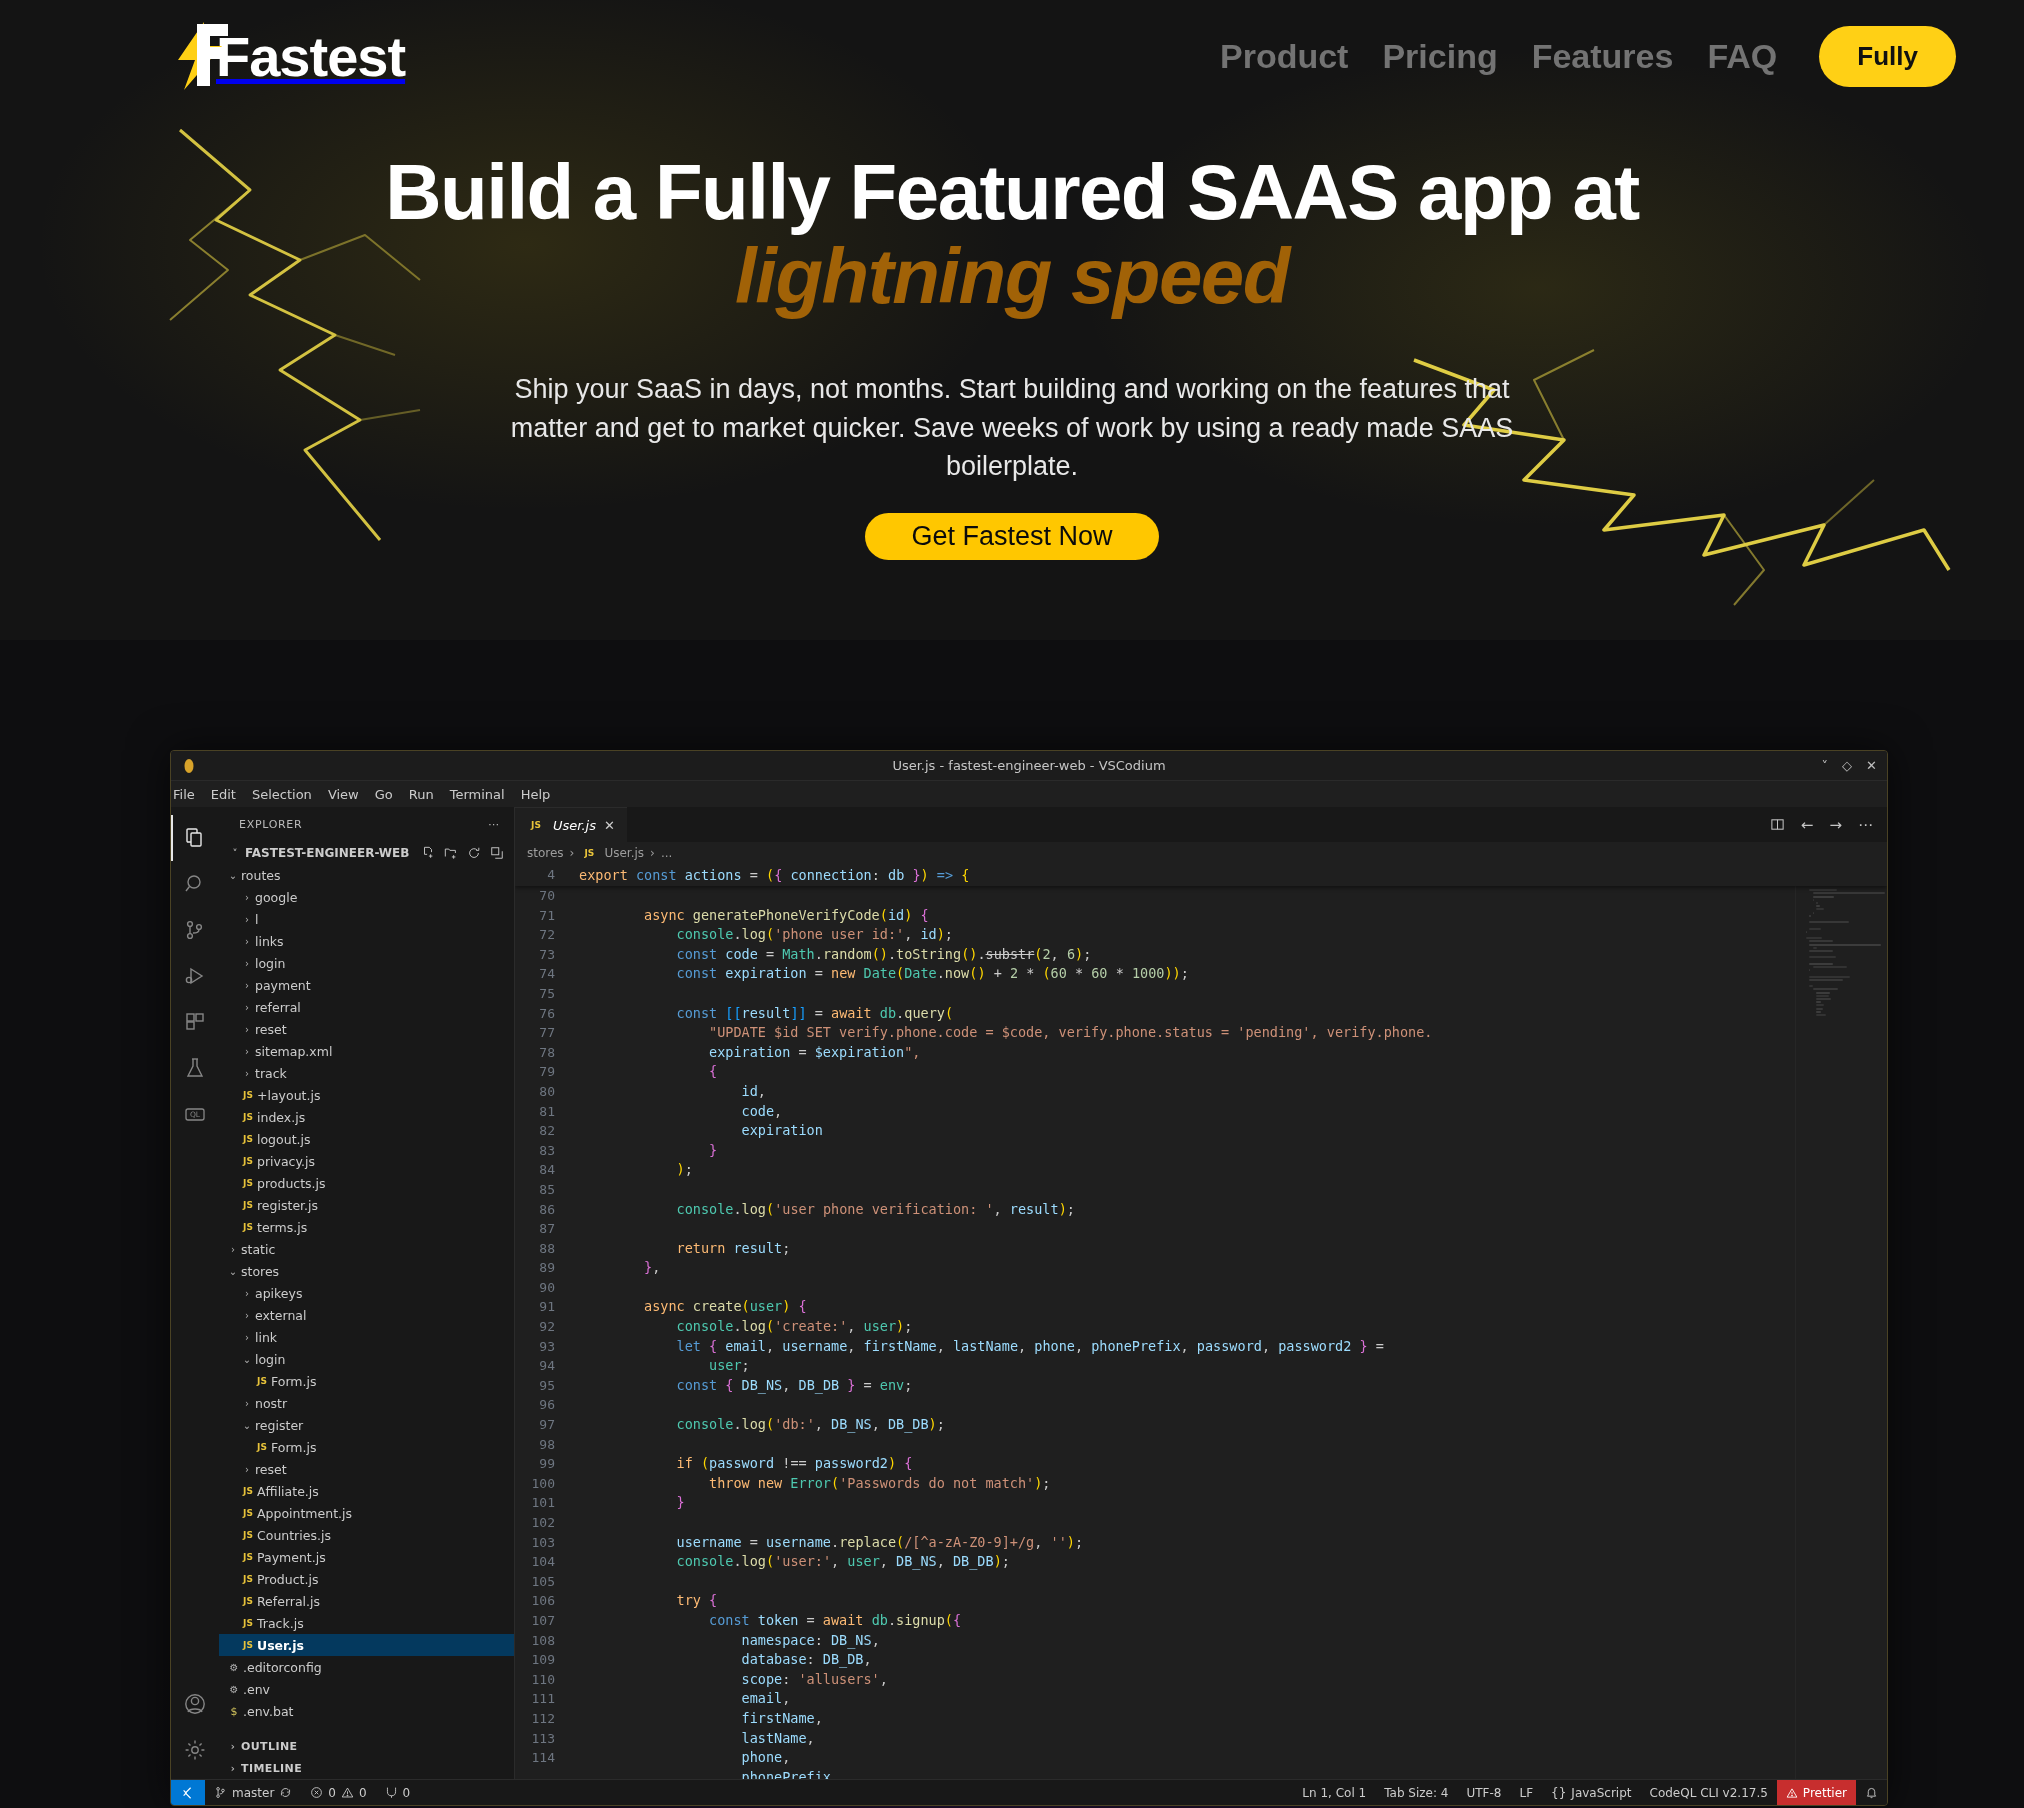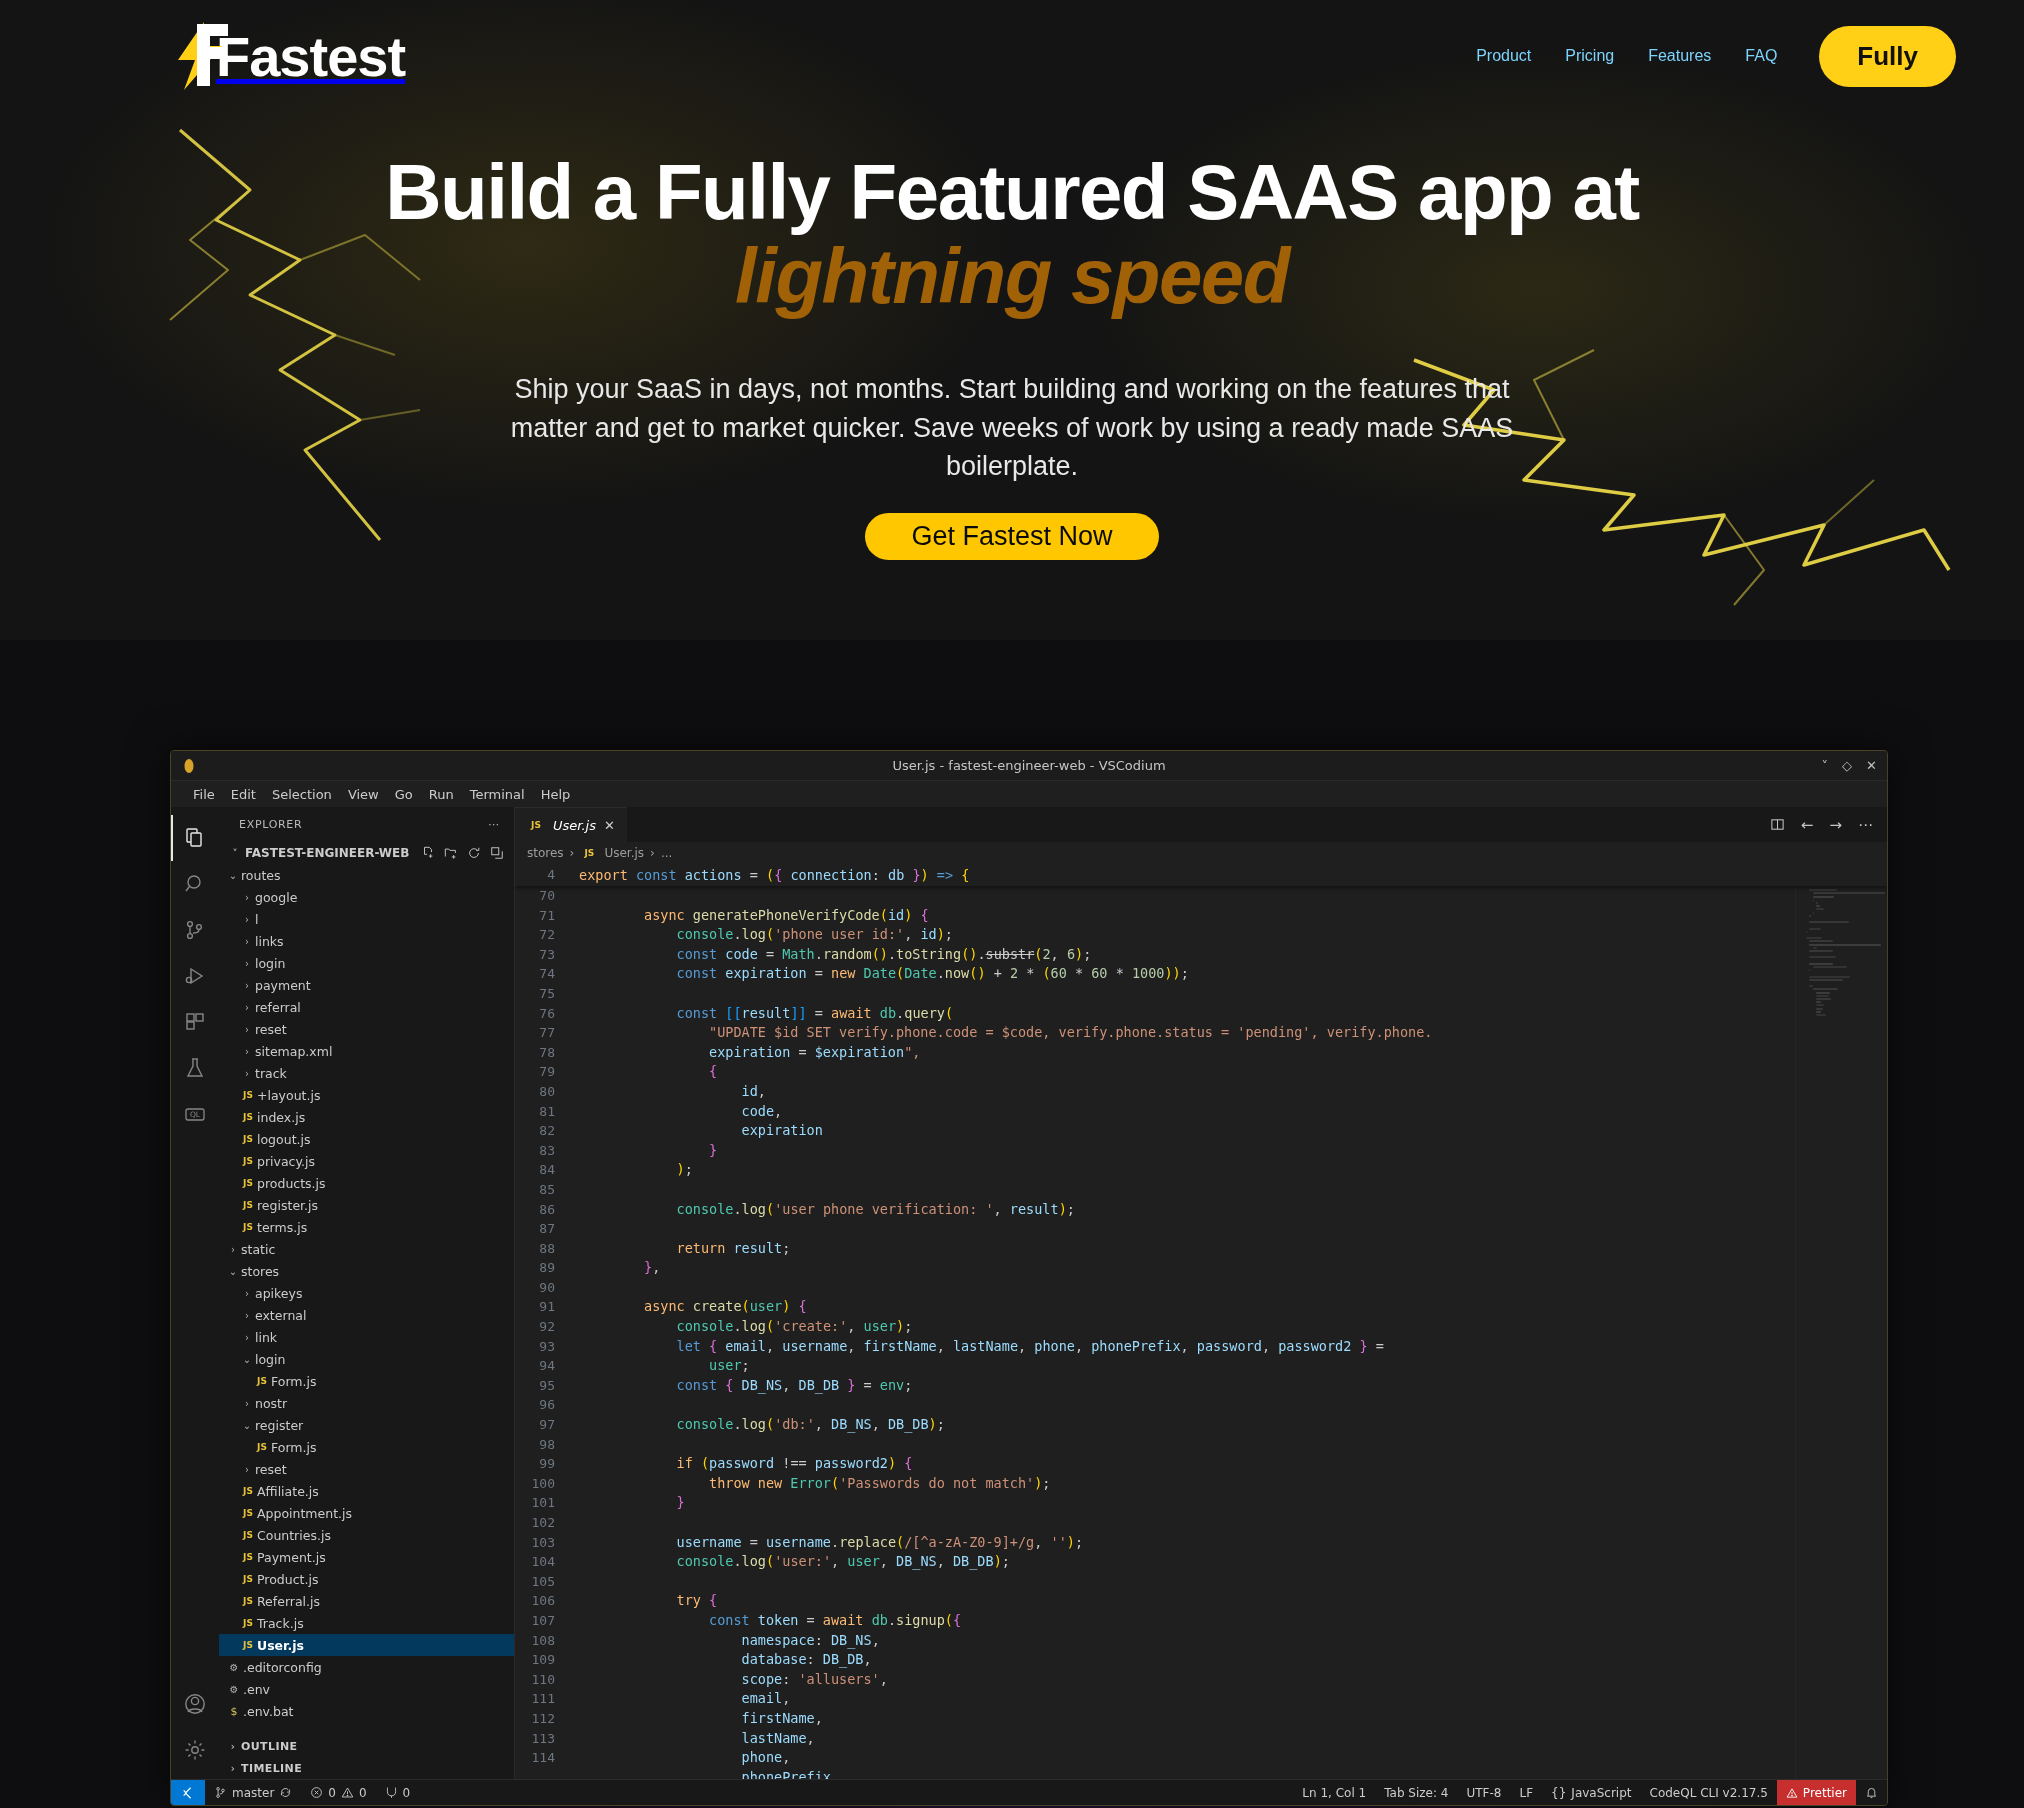--- a/index.html
+++ b/index.html
@@ -20,21 +20,21 @@
   .page-bg-lower { position:absolute; left:0; right:0; top:640px; bottom:0;
     background: radial-gradient(ellipse 1200px 700px at 50% 95%, rgba(62,20,90,0.55), rgba(10,10,10,0) 72%), #0e0e10; }
 
   
   .header { position: absolute; top: 0; left: 0; right: 0; height: 112px; display: flex;
             align-items: center; justify-content: space-between; padding: 0 68px 0 170px; z-index: 20; }
   .logo { display: flex; align-items: center; }
   .logo-mark { position: relative; width: 62px; height: 72px; }
   .logo-text { font-size: 56px; font-weight: 800; color: #fff; letter-spacing: -1px; margin-left: -16px; }
   .nav { display: flex; align-items: center; gap: 34px; }
-  .nav-link { color: #7dd3fc; font-size: 16px; text-decoration: none; white-space: nowrap; }
+  .nav-link { color: #737373; font-size: 34px; text-decoration: none; white-space: nowrap; font-weight: bold; }
   .logout-btn { background: #FFD015; color: #111; border: none; border-radius: 999px;
                 padding: 15px 38px; font-size: 26px; font-weight: 600; cursor: pointer;
                 font-family: "Liberation Sans", sans-serif; margin-left: 8px; }
 
   
   .hero { position: absolute; top: 150px; left: 0; right: 0; text-align: center; z-index: 10; }
   .hero h1 { font-size: 78px; line-height: 1.08; font-weight: 800; color: #ffffff;
              letter-spacing: -1.5px; }
   .hero h1 .accent { color: #a16207; display: block; font-style: italic; }
   .hero p { margin: 52px auto 0; max-width: 1020px; font-size: 27px; line-height: 1.42; color: #e8e8e8; }
@@ -49,21 +49,21 @@
   .vscode { position: absolute; left: 170px; top: 750px; width: 1718px; height: 1056px;
             background: #1f1f1f; border: 1px solid #4a4224; border-radius: 4px;
             overflow: hidden; font-family: "DejaVu Sans", sans-serif; box-shadow: 0 0 40px rgba(0,0,0,.6); }
   .titlebar { height: 30px; background: #1c1c1c; display: flex; align-items: center;
               justify-content: space-between; padding: 0 10px; border-bottom: 1px solid #2a2a2a; }
   .tb-left { display: flex; align-items: center; gap: 6px; }
   .tb-title { position: absolute; left: 0; right: 0; text-align: center; font-size: 13px; color: #c6c6c6; pointer-events: none; }
   .tb-right { display: flex; gap: 14px; color: #c0c0c0; font-size: 13px; z-index: 2; }
   .tb-right span { cursor: pointer; }
 
-  .menubar { height: 26px; background: #1f1f1f; display: flex; align-items: center; padding-left: 22px; gap: 16px; }
+  .menubar { height: 26px; background: #1f1f1f; display: flex; align-items: center; padding-left: 2px; gap: 16px; }
   .menu-item { font-size: 13px; color: #cccccc; cursor: pointer; }
 
   .body-row { display: flex; height: calc(100% - 30px - 26px - 26px); }
 
   .activitybar { width: 48px; background: #181818; display: flex; flex-direction: column;
                  align-items: center; padding-top: 8px; flex-shrink: 0; }
   .ab-icon { width: 48px; height: 46px; display: flex; align-items: center; justify-content: center;
              color: #868686; cursor: pointer; }
   .ab-icon.active { color: #e7e7e7; box-shadow: inset 2px 0 0 #e7e7e7; }
   .ab-bottom { margin-top: auto; padding-bottom: 6px; }

